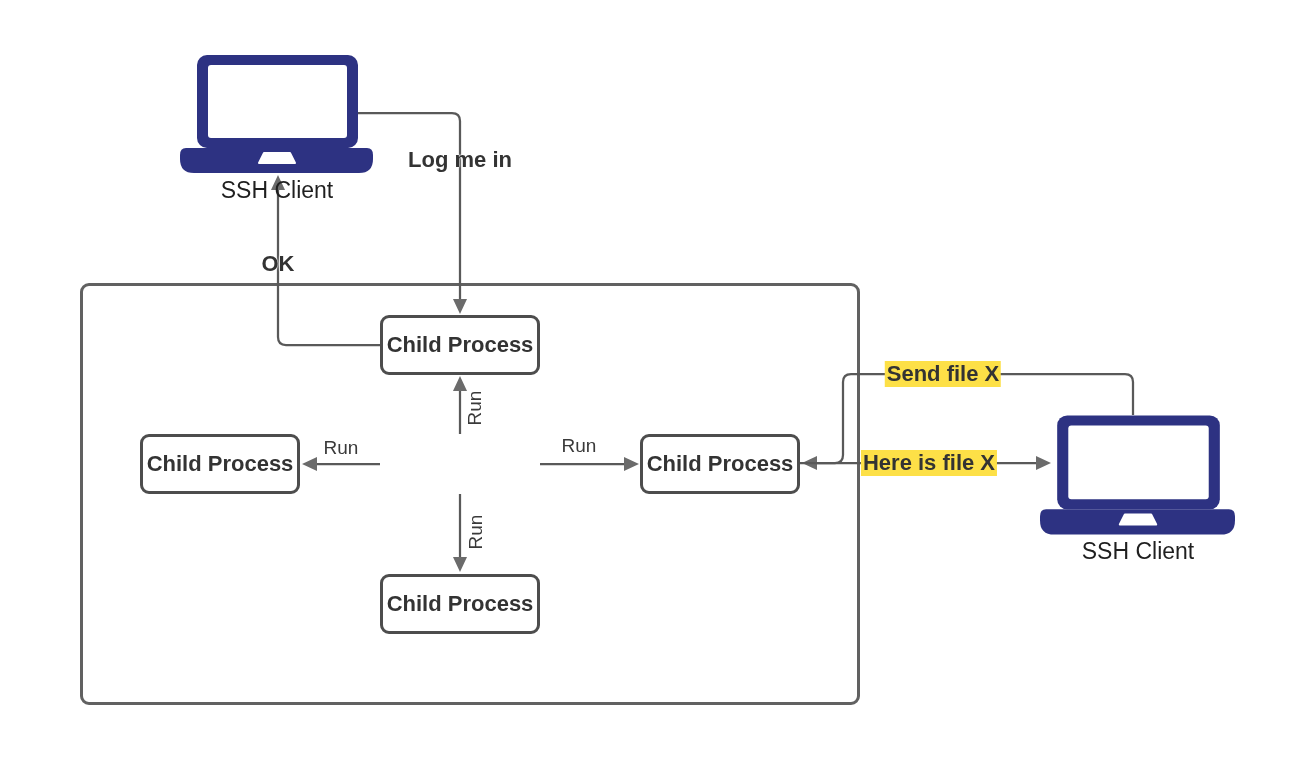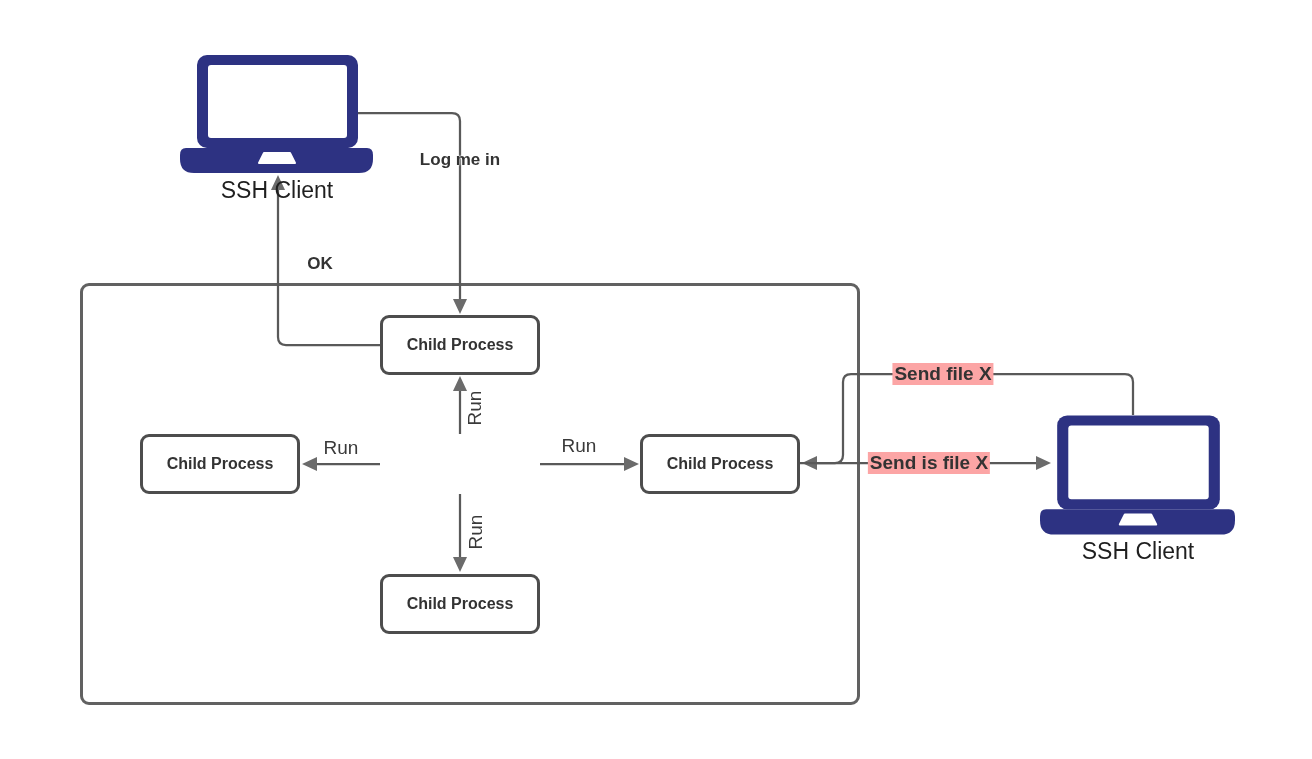--- a/index.html
+++ b/index.html
@@ -21,48 +21,48 @@
     z-index:0;
   }
   .node{
     position:absolute;
     width:160px;height:60px;
     box-sizing:border-box;
     background:#ffffff;
     border:3px solid #4d4d4d;
     border-radius:9px;
     display:flex;align-items:center;justify-content:center;
-    font-weight:bold;font-size:16px;color:#333333;
+    font-weight:bold;font-size:22px;color:#333333;
     white-space:nowrap;
     z-index:2;
   }
   .node-child-top{left:380px;top:315px;}
   .node-child-left{left:140px;top:434px;}
   .node-server{left:380px;top:434px;}
   .node-child-right{left:640px;top:434px;}
   .node-child-bottom{left:380px;top:574px;}
   .laptop{position:absolute;z-index:2;}
   .laptop-left{left:180px;top:55px;width:193px;height:118px;}
   .laptop-right{left:1040px;top:415px;width:195px;height:120px;}
   .lbl{
     position:absolute;z-index:3;
     color:#333333;white-space:nowrap;
     transform:translate(-50%,-50%);
   }
   .lbl-node-caption{font-size:23px;color:#1f1f1f;}
-  .lbl-edge{font-weight:bold;font-size:17px;
+  .lbl-edge{font-weight:bold;font-size:22px;
     text-shadow:0 0 2px #fff,0 0 2px #fff;}
-  .lbl-edge-bg{font-weight:bold;font-size:19px;background:#fca5a5;padding:0 2px;}
+  .lbl-edge-bg{font-weight:bold;font-size:22px;background:#fde047;padding:0 2px;}
   .lbl-run{font-size:19px;color:#3a3a3a;
     text-shadow:0 0 2px #fff,0 0 2px #fff;}
   .lbl-run-rot{transform:translate(-50%,-50%) rotate(-90deg);}
   .lbl-client-left{left:277px;top:190px;}
   .lbl-client-right{left:1138px;top:551px;}
   .lbl-log-me-in{left:460px;top:160px;}
-  .lbl-ok{left:278px;top:264px;margin-left:42px;}
+  .lbl-ok{left:278px;top:264px;}
   .lbl-run-left{left:341px;top:448px;}
   .lbl-run-right{left:579px;top:446px;}
   .lbl-run-top{left:475px;top:408px;}
   .lbl-run-bottom{left:476px;top:532px;}
   .lbl-send{left:943px;top:374px;}
   .lbl-here{left:929px;top:463px;}
 </style>
 </head>
 <body>
 
@@ -134,15 +134,15 @@
   <div class="node node-child-right">Child Process</div>
   <div class="node node-child-bottom">Child Process</div>
 
   <div class="lbl lbl-edge lbl-log-me-in">Log me in</div>
   <div class="lbl lbl-edge lbl-ok">OK</div>
   <div class="lbl lbl-run lbl-run-left">Run</div>
   <div class="lbl lbl-run lbl-run-right">Run</div>
   <div class="lbl lbl-run lbl-run-rot lbl-run-top">Run</div>
   <div class="lbl lbl-run lbl-run-rot lbl-run-bottom">Run</div>
   <div class="lbl lbl-edge-bg lbl-send">Send file X</div>
-  <div class="lbl lbl-edge-bg lbl-here">Send is file X</div>
+  <div class="lbl lbl-edge-bg lbl-here">Here is file X</div>
 
 </div>
 
 </body></html>

